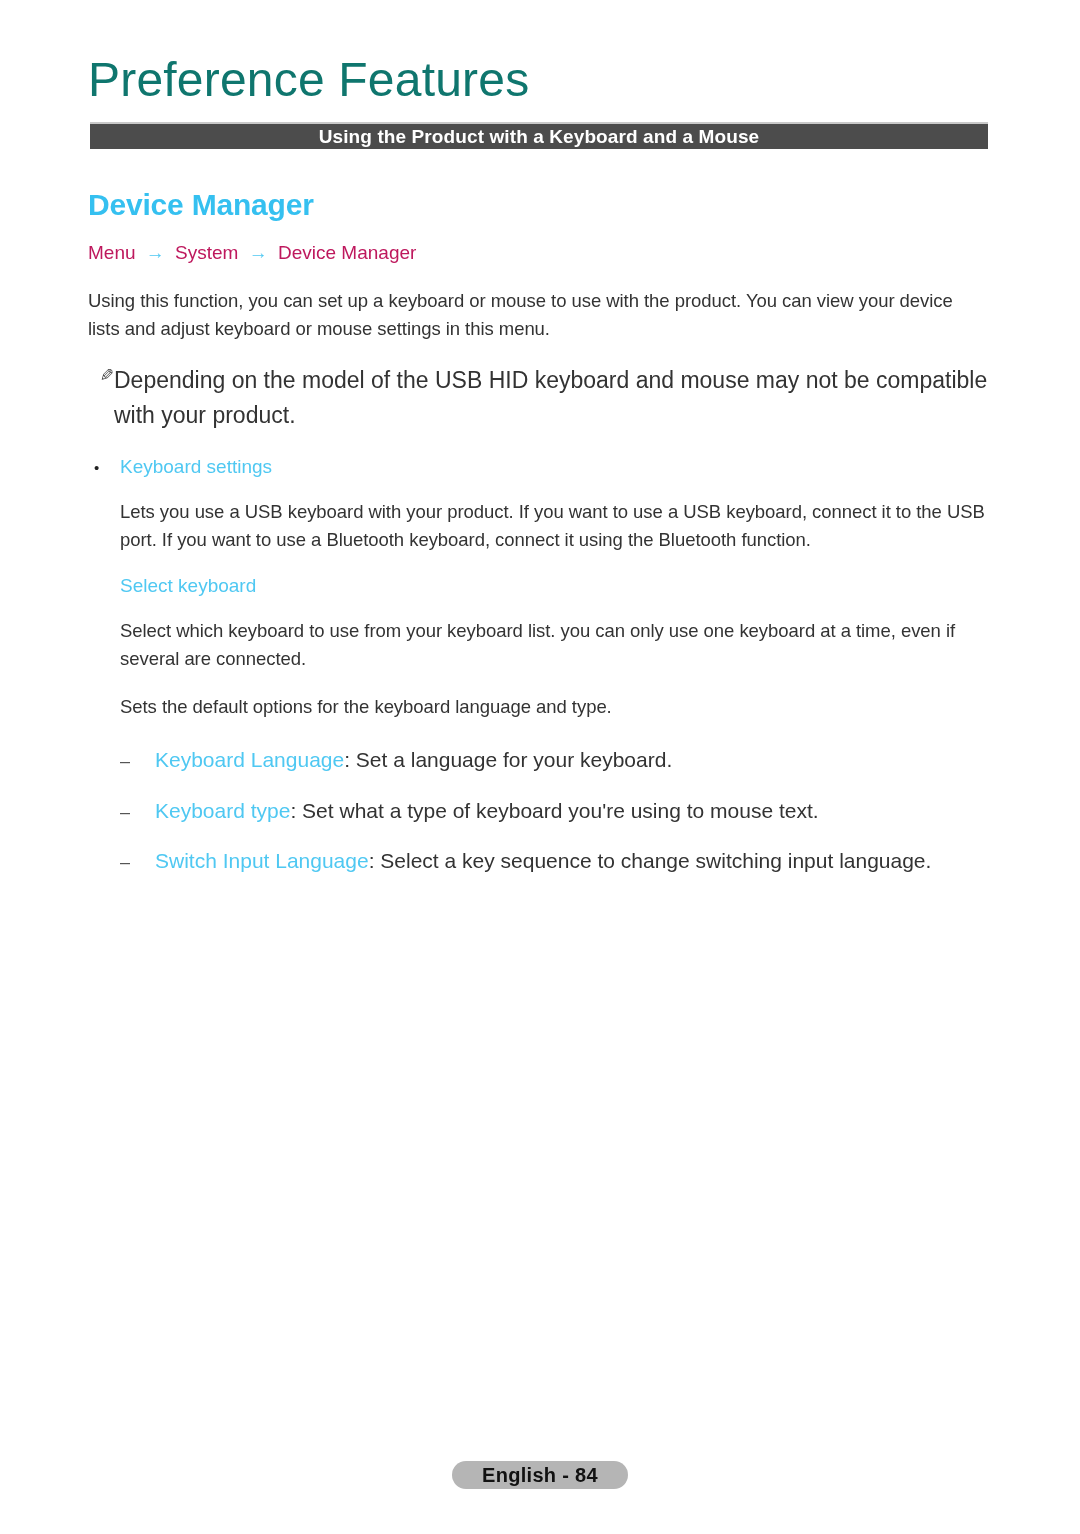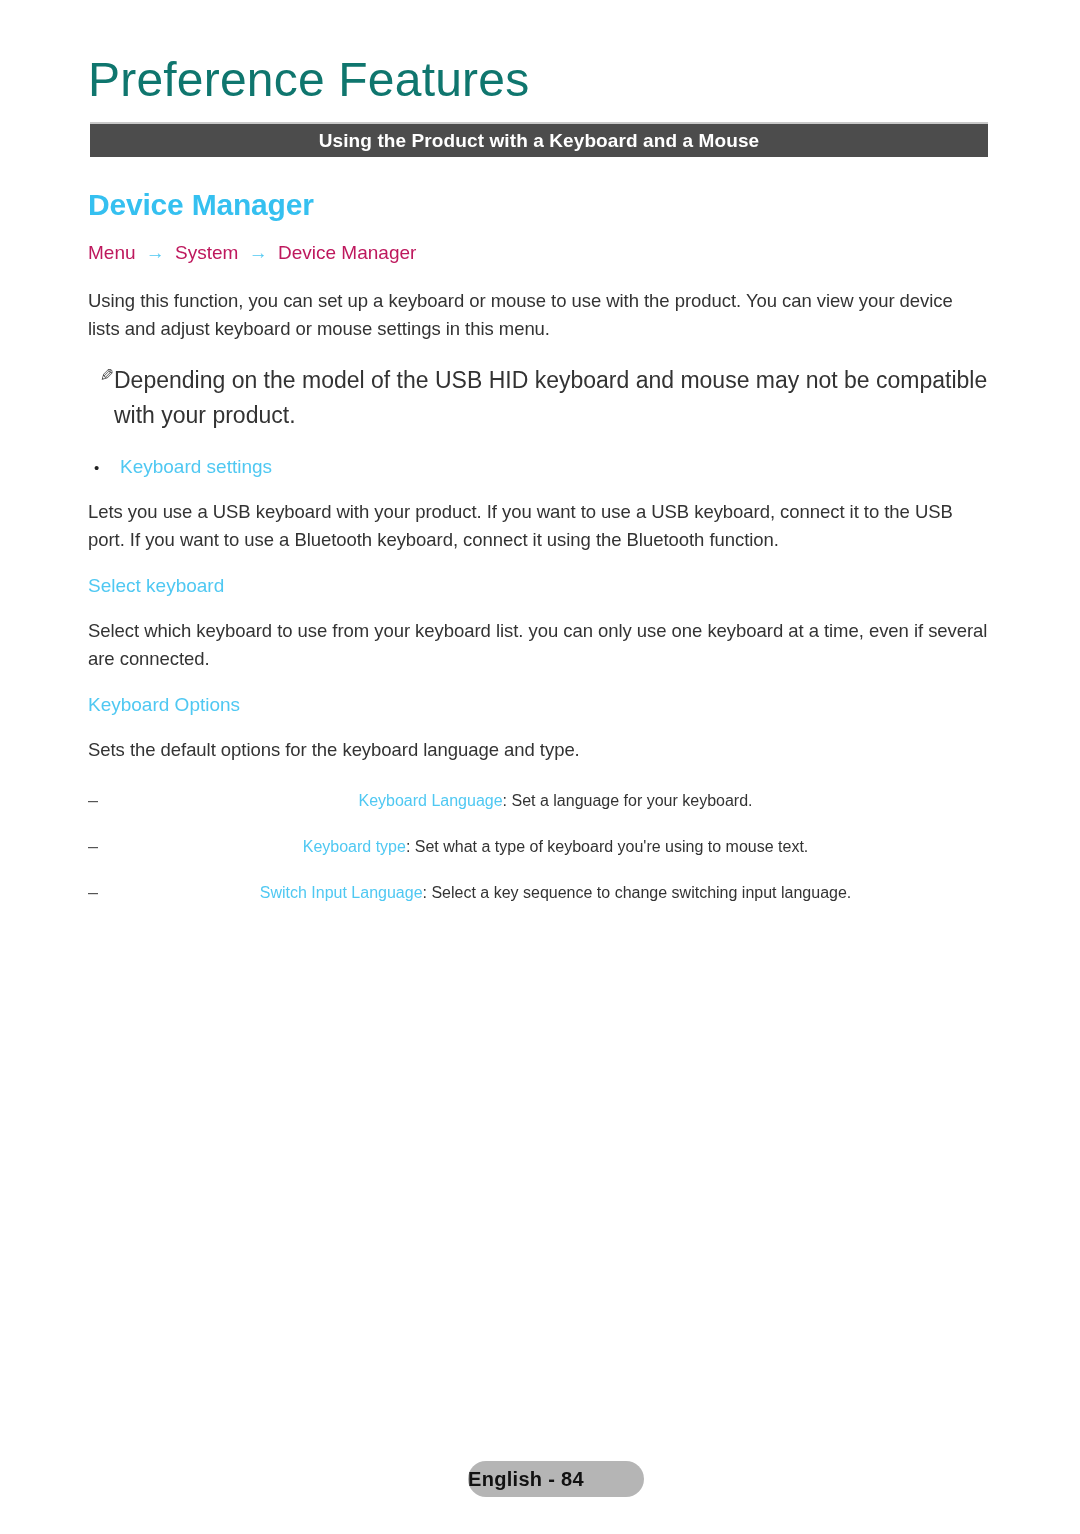--- a/index.html
+++ b/index.html
@@ -35,21 +35,21 @@
     line-height: 1.15;
     white-space: nowrap;
   }
 
   
   .section-banner {
     position: absolute;
     left: 90px;
     top: 122px;
     width: 898px;
-    height: 35px;
+    height: 27px;
     background: #4c4c4c;
     border-top: 2px solid #c9c9c9;
     display: flex;
     align-items: center;
     justify-content: center;
     box-sizing: border-box;
     text-align: right;
   }
   .section-banner-text {
     color: #ffffff;
@@ -135,20 +135,21 @@
     box-sizing: border-box;
   }
   .bullet-label {
     font-size: 19px;
     color: #4fc8f2;
     line-height: 1.3;
   }
 
   
   .indent {
+    margin-left: 32px;
   }
   .sub-head {
     font-size: 19px;
     color: #4fc8f2;
     line-height: 1.3;
     margin: 0 0 18px 0;
   }
 
   
   .dash-list {
@@ -162,41 +163,41 @@
     margin-bottom: 21px;
   }
   .dash-mark {
     flex: 0 0 auto;
     width: 35px;
     color: #555555;
     font-size: 18px;
     line-height: 1.4;
   }
   .dash-body {
-    font-size: 16px;
+    font-size: 21px;
     line-height: 1.4;
     color: #333333;
     flex: 1 1 auto;
-    text-align: center;
   }
   .dash-term {
     color: #4fc8f2;
   }
 
   
   .footer-pill {
     position: absolute;
-    left: 468px;
+    left: 452px;
     top: 1461px;
     width: 176px;
-    height: 36px;
+    height: 28px;
     background: #b5b5b5;
     border-radius: 20px;
     display: flex;
     align-items: center;
+    justify-content: center;
   }
   .footer-text {
     font-size: 20px;
     font-weight: bold;
     color: #111111;
     letter-spacing: 0.3px;
     line-height: 1;
   }
 </style>
 </head>
@@ -233,21 +234,20 @@
       <span class="bullet-dot">•</span>
       <span class="bullet-label">Keyboard settings</span>
     </div>
 
     <div class="indent">
       <p class="body">Lets you use a USB keyboard with your product. If you want to use a USB keyboard, connect it to the USB port. If you want to use a Bluetooth keyboard, connect it using the Bluetooth function.</p>
 
       <div class="sub-head">Select keyboard</div>
       <p class="body">Select which keyboard to use from your keyboard list. you can only use one keyboard at a time, even if several are connected.</p>
 
-      <div class="sub-head">Keyboard Options</div>
       <p class="body">Sets the default options for the keyboard language and type.</p>
 
       <ul class="dash-list">
         <li class="dash-item">
           <span class="dash-mark">–</span>
           <span class="dash-body"><span class="dash-term">Keyboard Language</span><span>: Set a language for your keyboard.</span></span>
         </li>
         <li class="dash-item">
           <span class="dash-mark">–</span>
           <span class="dash-body"><span class="dash-term">Keyboard type</span><span>: Set what a type of keyboard you're using to mouse text.</span></span>

